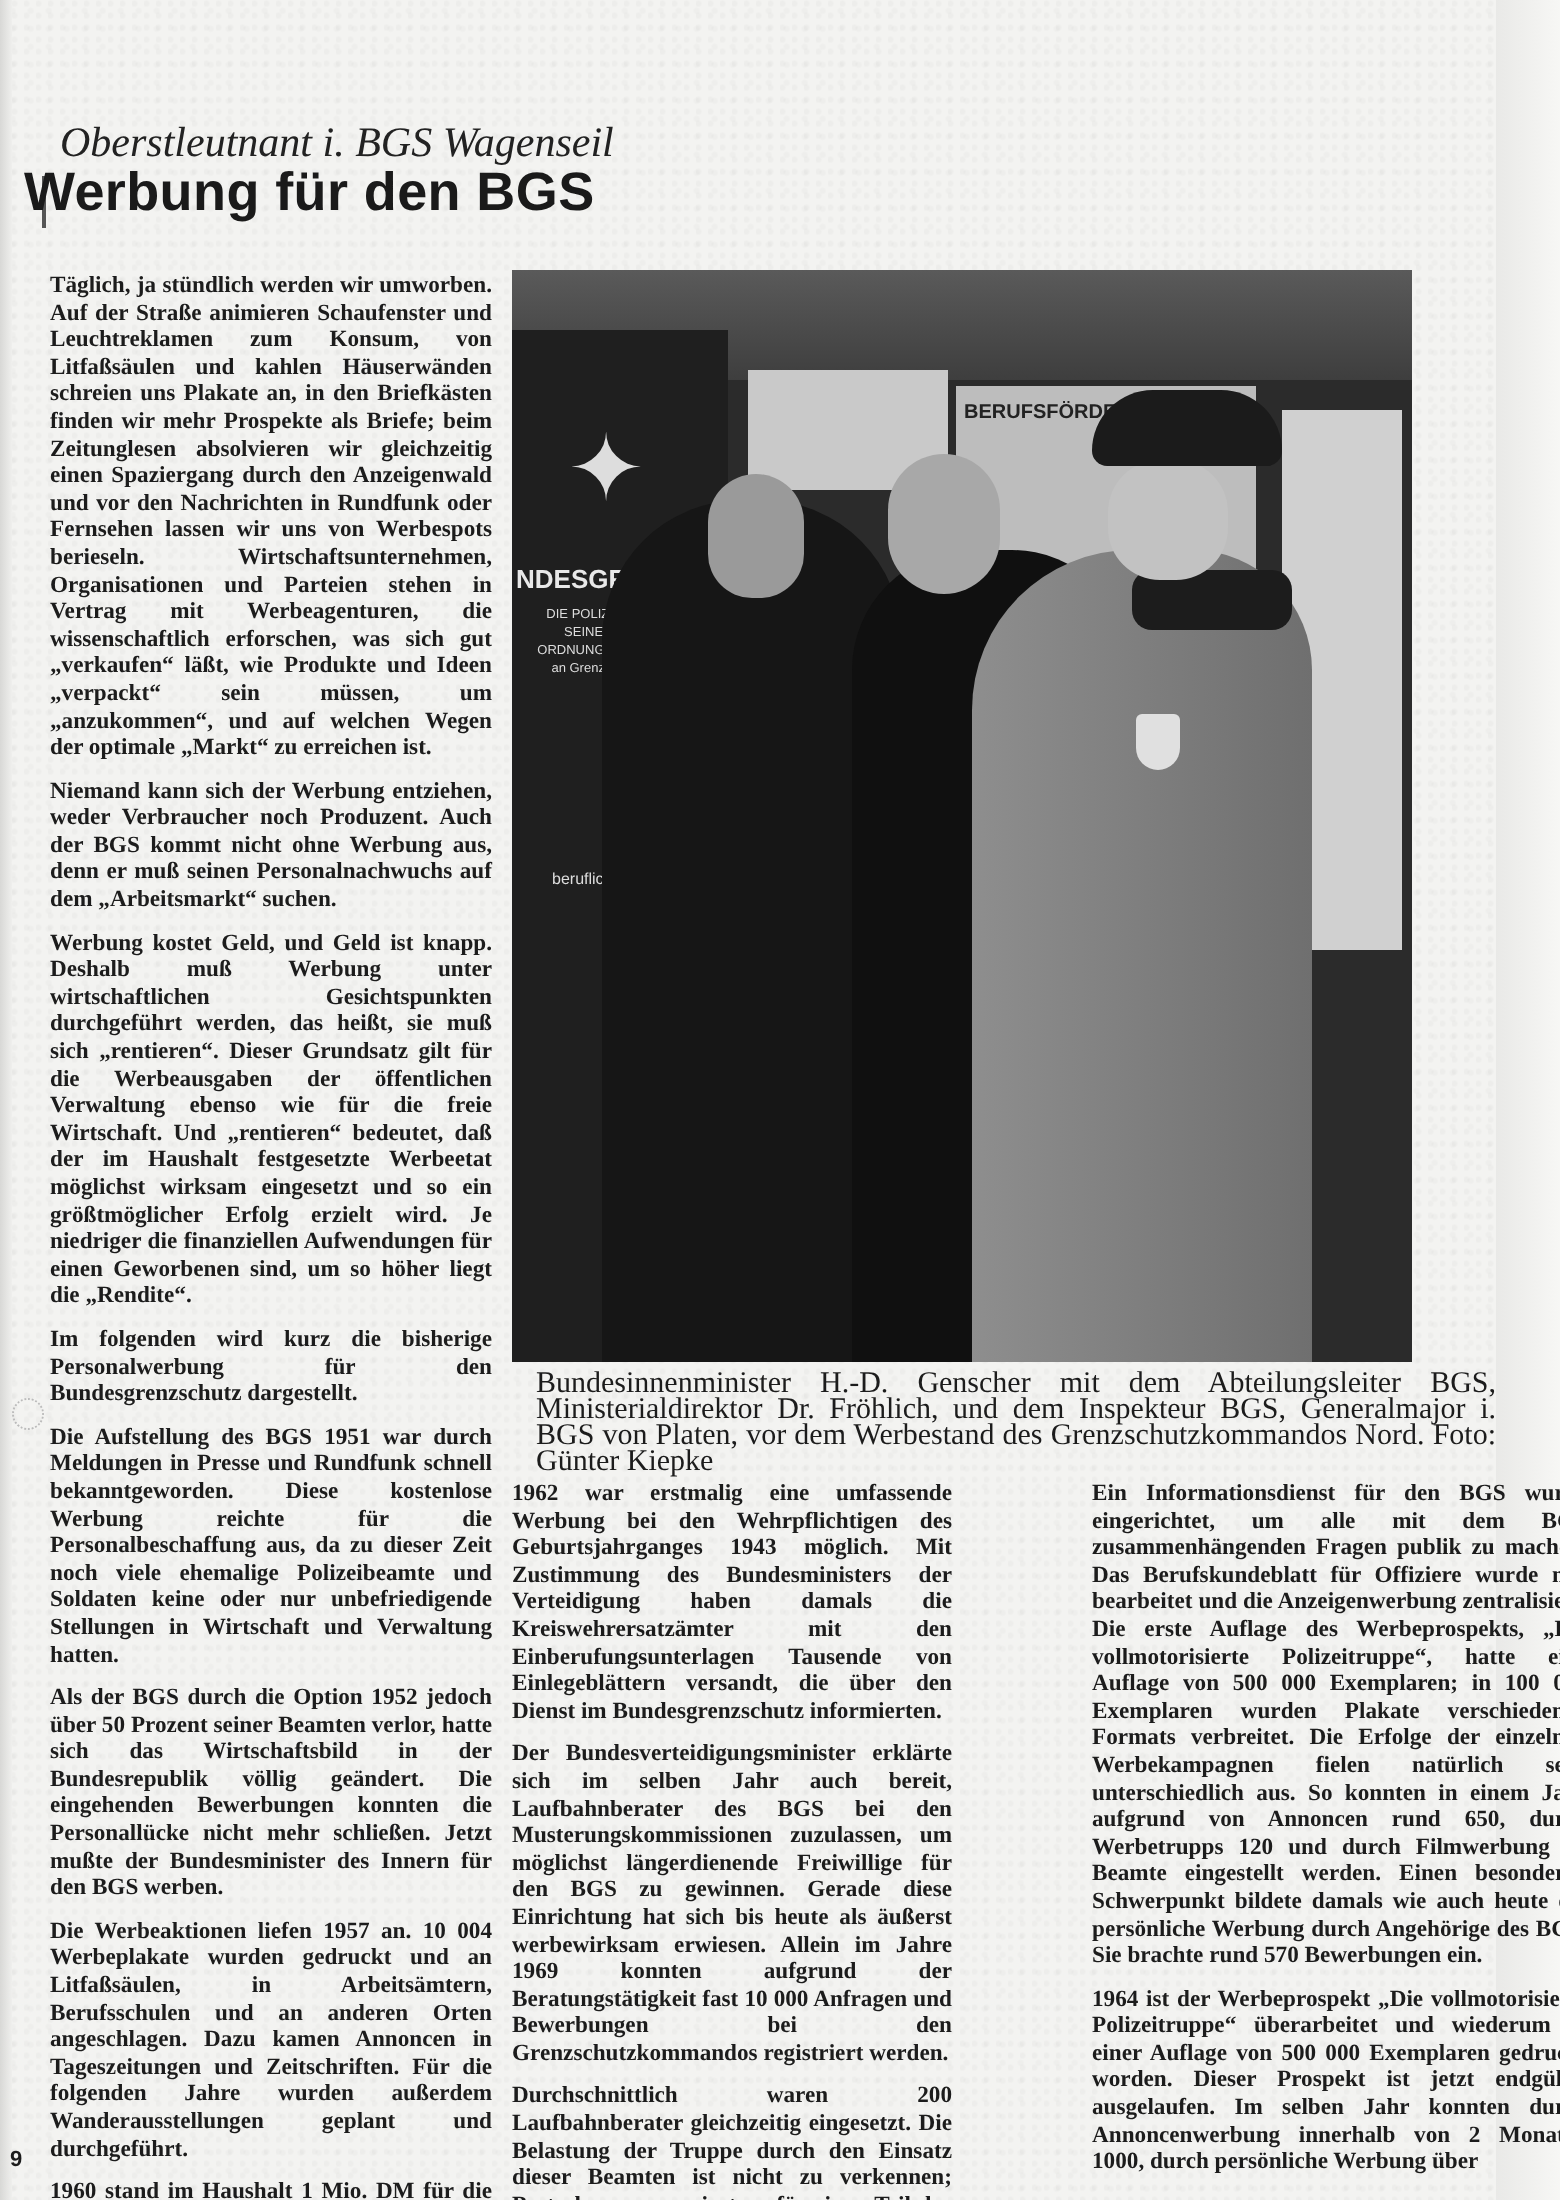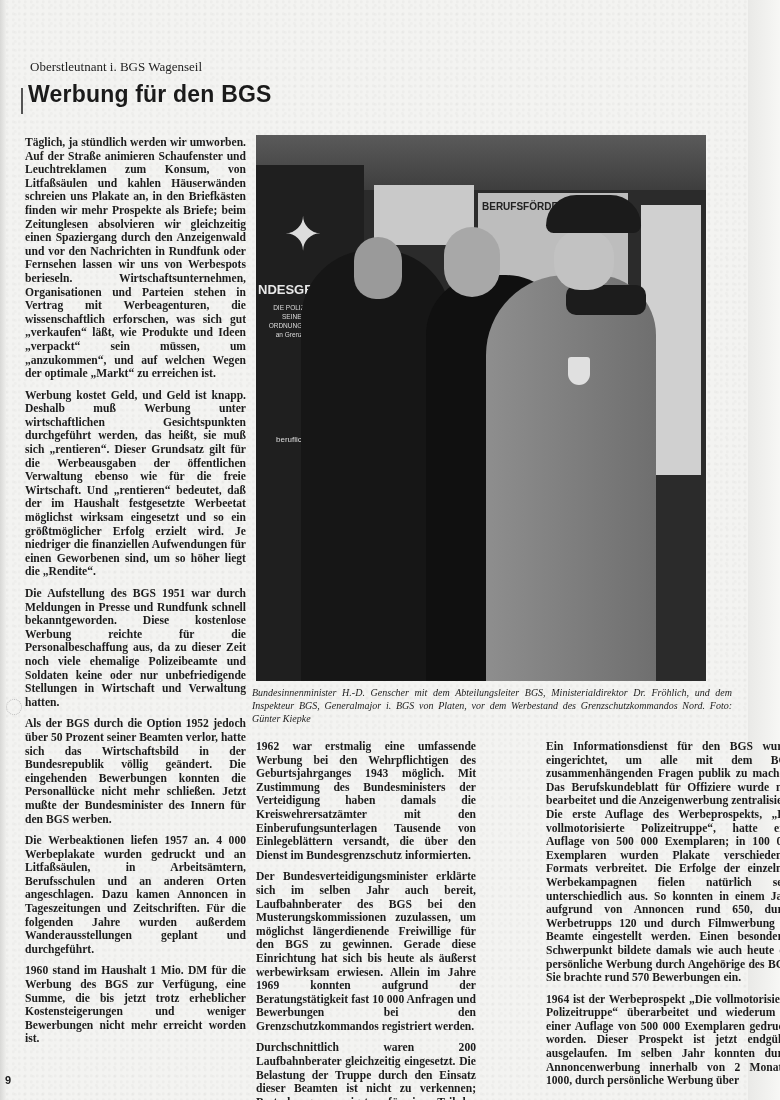--- a/index.html
+++ b/index.html
@@ -19,26 +19,26 @@
   .right-margin {
     position:absolute; left:748px; top:0; width:32px; height:1100px;
     background:linear-gradient(90deg,#e9e9e7,#f7f7f5);
   }
   .left-edge {
     position:absolute; left:0; top:0; width:6px; height:1100px;
     background:linear-gradient(90deg,#d8d8d6,#efefed);
   }
   .author {
     position:absolute; left:30px; top:59px;
-    font-size:13px; color:#222;
+    font-style:italic; font-size:21px; color:#222;
   }
   .title {
-    position:absolute; left:28px; top:81px;
+    position:absolute; left:12px; top:81px;
     font-family:"Liberation Sans","DejaVu Sans",sans-serif;
-    font-weight:bold; font-size:23px; color:#1a1a1a; letter-spacing:0.2px;
+    font-weight:bold; font-size:27px; color:#1a1a1a; letter-spacing:0.2px;
   }
   .title-rule {
     position:absolute; left:21px; top:88px; width:2px; height:26px; background:#555;
   }
   .col { position:absolute; font-size:11.6px; line-height:13.6px; text-align:justify; hyphens:manual; }
   .col p { margin:0 0 8px 0;font-weight:bold; }
   .col1 { left:25px; top:136px; width:221px; }
   .col2 { left:256px; top:740px; width:220px; }
   .col3 { left:513px; top:740px; width:248px;margin-left:33px; }
   .photo {
@@ -60,45 +60,47 @@
   .photo .man1 { position:absolute; left:45px; top:115px; width:150px; height:440px; background:#161616; border-radius:70px 70px 0 0; }
   .photo .face1 { position:absolute; left:98px; top:102px; width:48px; height:62px; background:#9a9a9a; border-radius:24px 24px 22px 22px; }
   .photo .man2 { position:absolute; left:170px; top:140px; width:140px; height:420px; background:#101010; border-radius:60px 60px 0 0; }
   .photo .face2 { position:absolute; left:188px; top:92px; width:56px; height:70px; background:#a8a8a8; border-radius:28px; }
   .photo .man3 { position:absolute; left:230px; top:140px; width:170px; height:420px; background:linear-gradient(90deg,#8e8e8e,#6f6f6f); border-radius:80px 60px 0 0; }
   .photo .cap { position:absolute; left:290px; top:60px; width:95px; height:38px; background:#1b1b1b; border-radius:40px 40px 10px 10px; }
   .photo .face3 { position:absolute; left:298px; top:95px; width:60px; height:60px; background:#c2c2c2; border-radius:26px; }
   .photo .collar { position:absolute; left:310px; top:150px; width:80px; height:30px; background:#1c1c1c; border-radius:10px; }
   .photo .badge { position:absolute; left:312px; top:222px; width:22px; height:28px; background:#e0e0e0; border-radius:3px 3px 11px 11px; }
   .caption {
-    position:absolute; left:252px; top:686px; width:480px;
-    font-style:italic; font-size:10px; line-height:13px; text-align:justify;
+    position:absolute; left:268px; top:686px; width:480px;
+    font-size:15px; line-height:13px; text-align:justify;
   }
   .page-number {
     position:absolute; left:5px; top:1074px; font-family:"Liberation Sans",sans-serif; font-weight:bold; font-size:11px;
   }
   .stain { position:absolute; left:6px; top:699px; width:14px; height:14px; border:1px dotted #bbb; border-radius:50%; }
 </style>
 </head>
 <body>
 
 <div class="page-grain"></div>
 <div class="left-edge"></div>
 <div class="right-margin"></div>
 
 <div class="author">Oberstleutnant i. BGS Wagenseil</div>
 <div class="title-rule"></div>
 <h1 class="title" style="margin:0">Werbung für den BGS</h1>
 
 <div class="col col1">
   <p>Täglich, ja stündlich werden wir umworben. Auf der Straße animieren Schaufenster und Leuchtreklamen zum Konsum, von Litfaßsäulen und kahlen Häuserwänden schreien uns Plakate an, in den Briefkästen finden wir mehr Prospekte als Briefe; beim Zeitunglesen absolvieren wir gleichzeitig einen Spaziergang durch den Anzeigenwald und vor den Nachrichten in Rundfunk oder Fernsehen lassen wir uns von Werbespots berieseln. Wirtschaftsunternehmen, Organisationen und Parteien stehen in Vertrag mit Werbeagenturen, die wissenschaftlich erforschen, was sich gut „verkaufen“ läßt, wie Produkte und Ideen „verpackt“ sein müssen, um „anzukommen“, und auf welchen Wegen der optimale „Markt“ zu erreichen ist.</p>
+  <p>Niemand kann sich der Werbung entziehen, weder Verbraucher noch Produzent. Auch der BGS kommt nicht ohne Werbung aus, denn er muß seinen Personalnachwuchs auf dem „Arbeitsmarkt“ suchen.</p>
   <p>Werbung kostet Geld, und Geld ist knapp. Deshalb muß Werbung unter wirtschaftlichen Gesichtspunkten durchgeführt werden, das heißt, sie muß sich „rentieren“. Dieser Grundsatz gilt für die Werbeausgaben der öffentlichen Verwaltung ebenso wie für die freie Wirtschaft. Und „rentieren“ bedeutet, daß der im Haushalt festgesetzte Werbeetat möglichst wirksam eingesetzt und so ein größtmöglicher Erfolg erzielt wird. Je niedriger die finanziellen Aufwendungen für einen Geworbenen sind, um so höher liegt die „Rendite“.</p>
+  <p>Im folgenden wird kurz die bisherige Personalwerbung für den Bundesgrenzschutz dargestellt.</p>
   <p>Die Aufstellung des BGS 1951 war durch Meldungen in Presse und Rundfunk schnell bekanntgeworden. Diese kostenlose Werbung reichte für die Personalbeschaffung aus, da zu dieser Zeit noch viele ehemalige Polizeibeamte und Soldaten keine oder nur unbefriedigende Stellungen in Wirtschaft und Verwaltung hatten.</p>
   <p>Als der BGS durch die Option 1952 jedoch über 50 Prozent seiner Beamten verlor, hatte sich das Wirtschaftsbild in der Bundesrepublik völlig geändert. Die eingehenden Bewerbungen konnten die Personallücke nicht mehr schließen. Jetzt mußte der Bundesminister des Innern für den BGS werben.</p>
-  <p>Die Werbeaktionen liefen 1957 an. 4 000 Werbeplakate wurden gedruckt und an Litfaßsäulen, in Arbeitsämtern, Berufsschulen und an anderen Orten angeschlagen. Dazu kamen Annoncen in Tageszeitungen und Zeitschriften. Für die folgenden Jahre wurden außerdem Wanderausstellungen geplant und durchgeführt.</p>
+  <p>Die Werbeaktionen liefen 1957 an. 10 004 Werbeplakate wurden gedruckt und an Litfaßsäulen, in Arbeitsämtern, Berufsschulen und an anderen Orten angeschlagen. Dazu kamen Annoncen in Tageszeitungen und Zeitschriften. Für die folgenden Jahre wurden außerdem Wanderausstellungen geplant und durchgeführt.</p>
   <p>1960 stand im Haushalt 1 Mio. DM für die Werbung des BGS zur Verfügung, eine Summe, die bis jetzt trotz erheblicher Kostensteigerungen und weniger Bewerbungen nicht mehr erreicht worden ist.</p>
 
 </div>
 
 <div class="photo">
   <div class="ceiling"></div>
   <div class="banner">
     <div class="eagle">✦</div>
     <div class="bgs-text">NDESGRENZSCHUTZ</div>
     <div class="bgs-sub">

